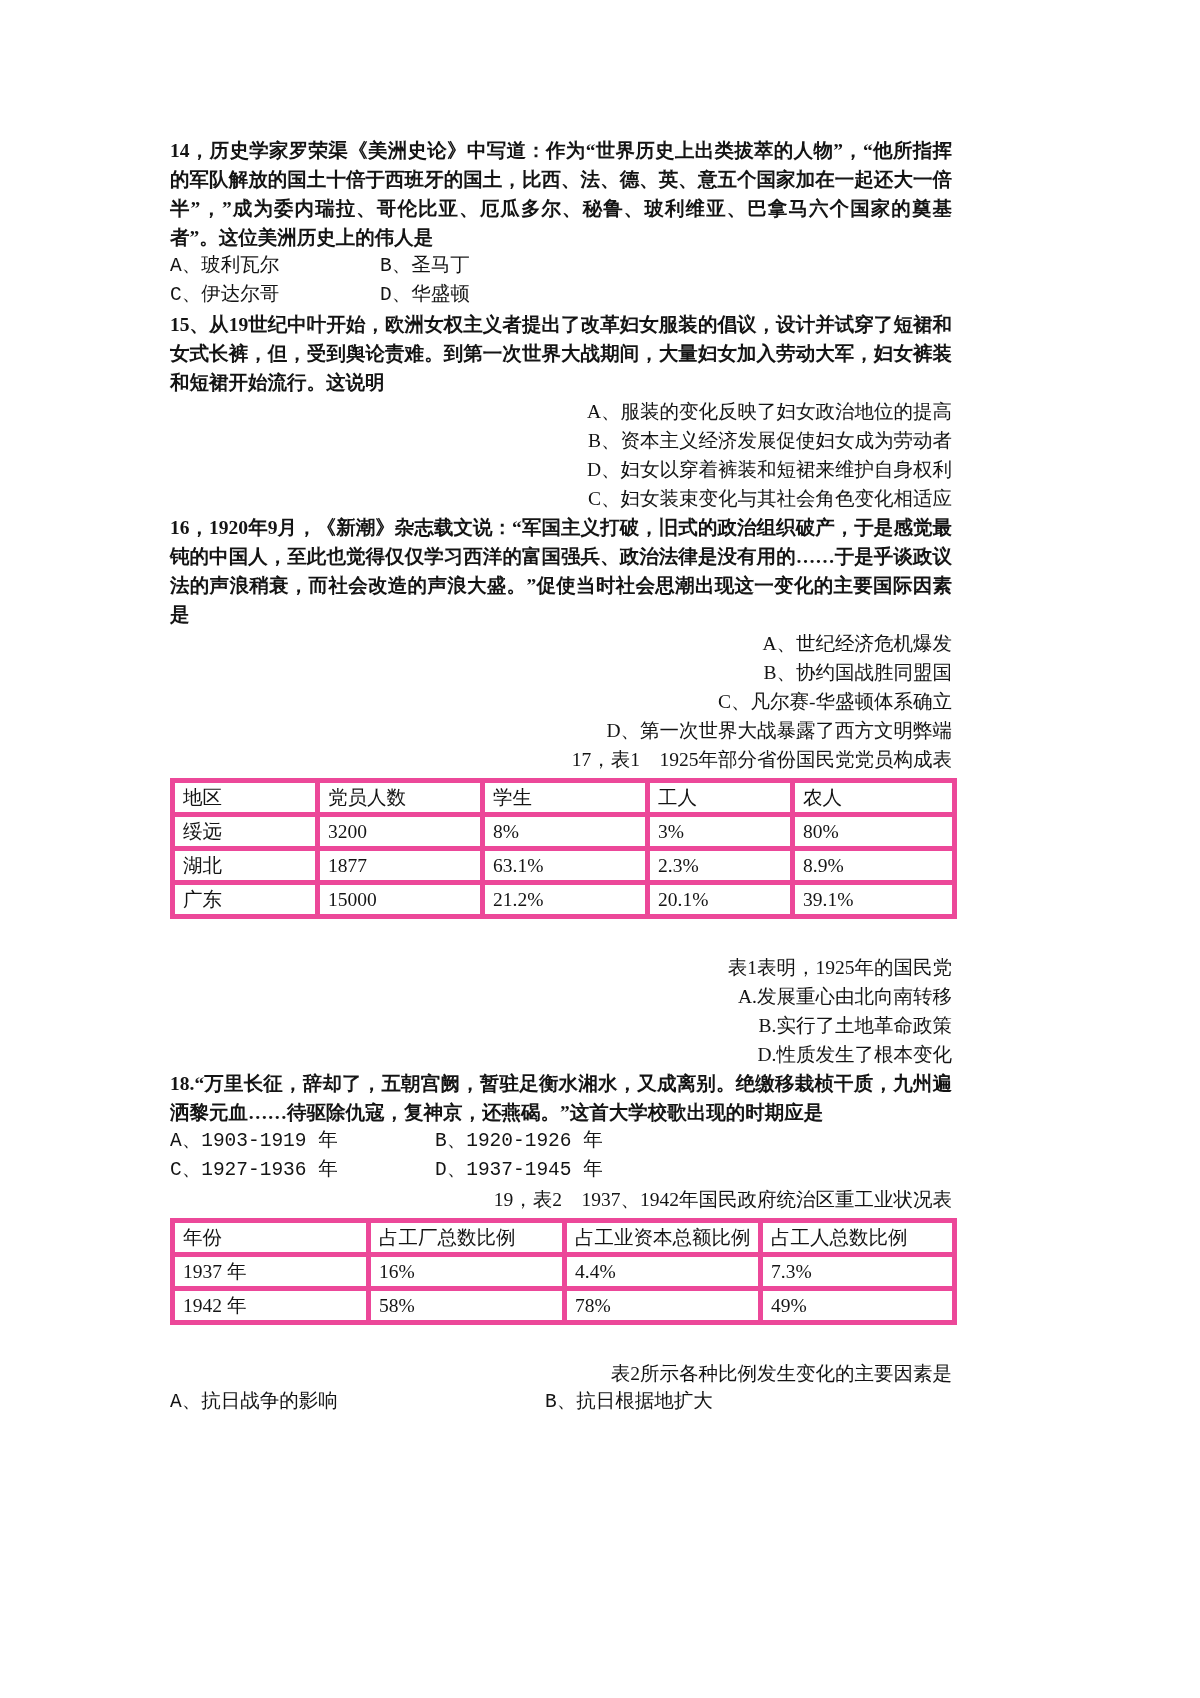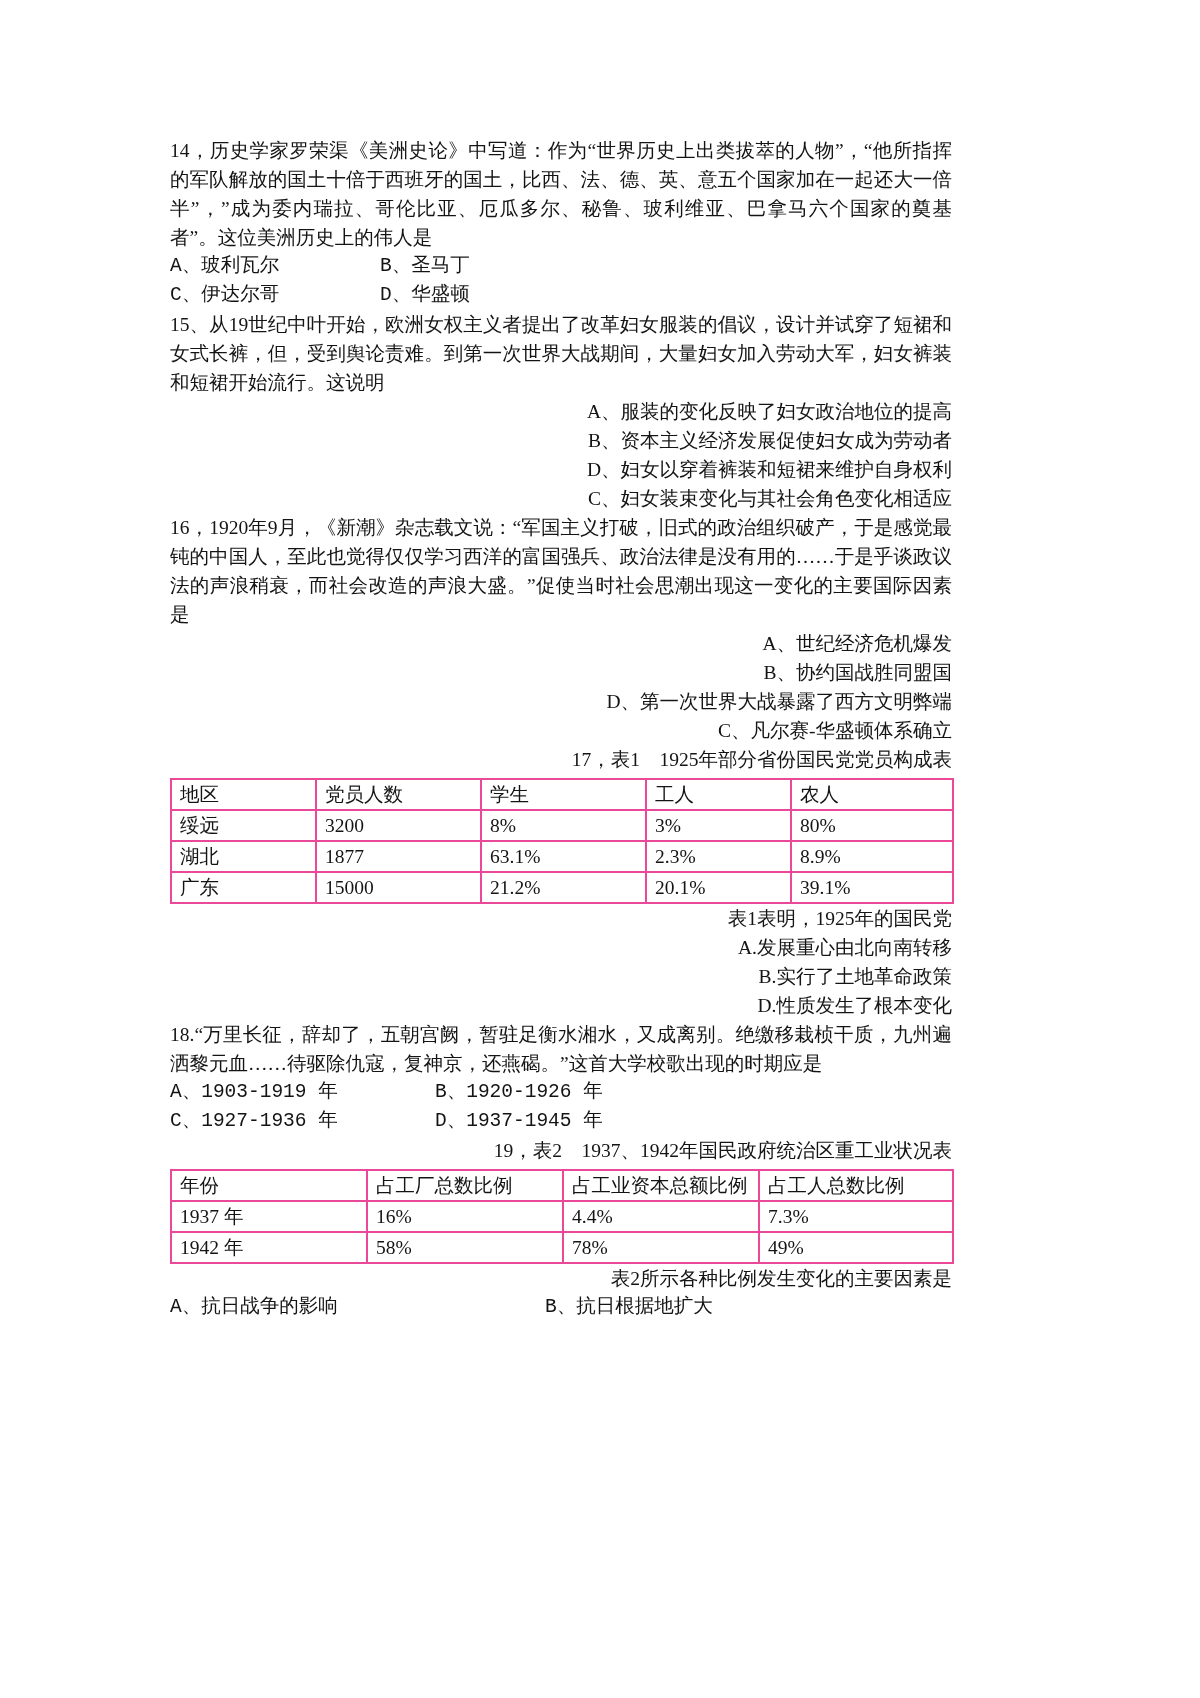--- a/index.html
+++ b/index.html
@@ -13,42 +13,42 @@
     font-family: "Liberation Serif", "DejaVu Serif", serif;
     font-size: 19.5px;
     line-height: 29px;
   }
   .content {
     position: absolute;
     left: 170px;
     top: 136px;
     width: 782px;
   }
-  .stem { margin: 0; text-align: justify; }
+  .stem { margin: 0; text-align: justify; font-weight: bold; }
   .line { margin: 0; text-align: right; }
   .opt-row { display: flex; margin: 0; font-family: Liberation Mono, monospace; }
   .first-210 { flex: 0 0 210px; }
   .first-265 { flex: 0 0 265px; }
   .first-375 { flex: 0 0 375px; }
   table.data {
     border-collapse: collapse;
     table-layout: fixed;
     width: 782px;
     margin: 4px 0 0 0;
   }
   table.data td {
-    border: 2px solid #ec4899;
+    border: 5px solid #ec4899;
     height: 31px;
     padding: 0 8px;
     vertical-align: middle;
     white-space: nowrap;
     overflow: hidden;
     font-size: 19.5px;
   }
-  .lead-after-table { }
+  .lead-after-table { margin-top: 34px; }
 </style>
 </head>
 <body>
 
 <div class="page">
   <div class="content">
 
     <section>
       <p class="stem">14，历史学家罗荣渠《美洲史论》中写道：作为“世界历史上出类拔萃的人物”，“他所指挥的军队解放的国土十倍于西班牙的国土，比西、法、德、英、意五个国家加在一起还大一倍半”，”成为委内瑞拉、哥伦比亚、厄瓜多尔、秘鲁、玻利维亚、巴拿马六个国家的奠基者”。这位美洲历史上的伟人是</p>
       <div class="opt-row">
@@ -66,22 +66,22 @@
       <div class="line">A、服装的变化反映了妇女政治地位的提高</div>
       <div class="line">B、资本主义经济发展促使妇女成为劳动者</div>
       <div class="line">D、妇女以穿着裤装和短裙来维护自身权利</div>
       <div class="line">C、妇女装束变化与其社会角色变化相适应</div>
     </section>
 
     <section>
       <p class="stem">16，1920年9月，《新潮》杂志载文说：“军国主义打破，旧式的政治组织破产，于是感觉最钝的中国人，至此也觉得仅仅学习西洋的富国强兵、政治法律是没有用的……于是乎谈政议法的声浪稍衰，而社会改造的声浪大盛。”促使当时社会思潮出现这一变化的主要国际因素是</p>
       <div class="line">A、世纪经济危机爆发</div>
       <div class="line">B、协约国战胜同盟国</div>
+      <div class="line">C、凡尔赛-华盛顿体系确立</div>
       <div class="line">D、第一次世界大战暴露了西方文明弊端</div>
-      <div class="line">C、凡尔赛-华盛顿体系确立</div>
     </section>
 
     <section>
       <div class="line">17，表1　1925年部分省份国民党党员构成表</div>
       <table class="data">
         <colgroup>
           <col style="width:145px">
             <col style="width:165px">
             <col style="width:165px">
             <col style="width:145px">

